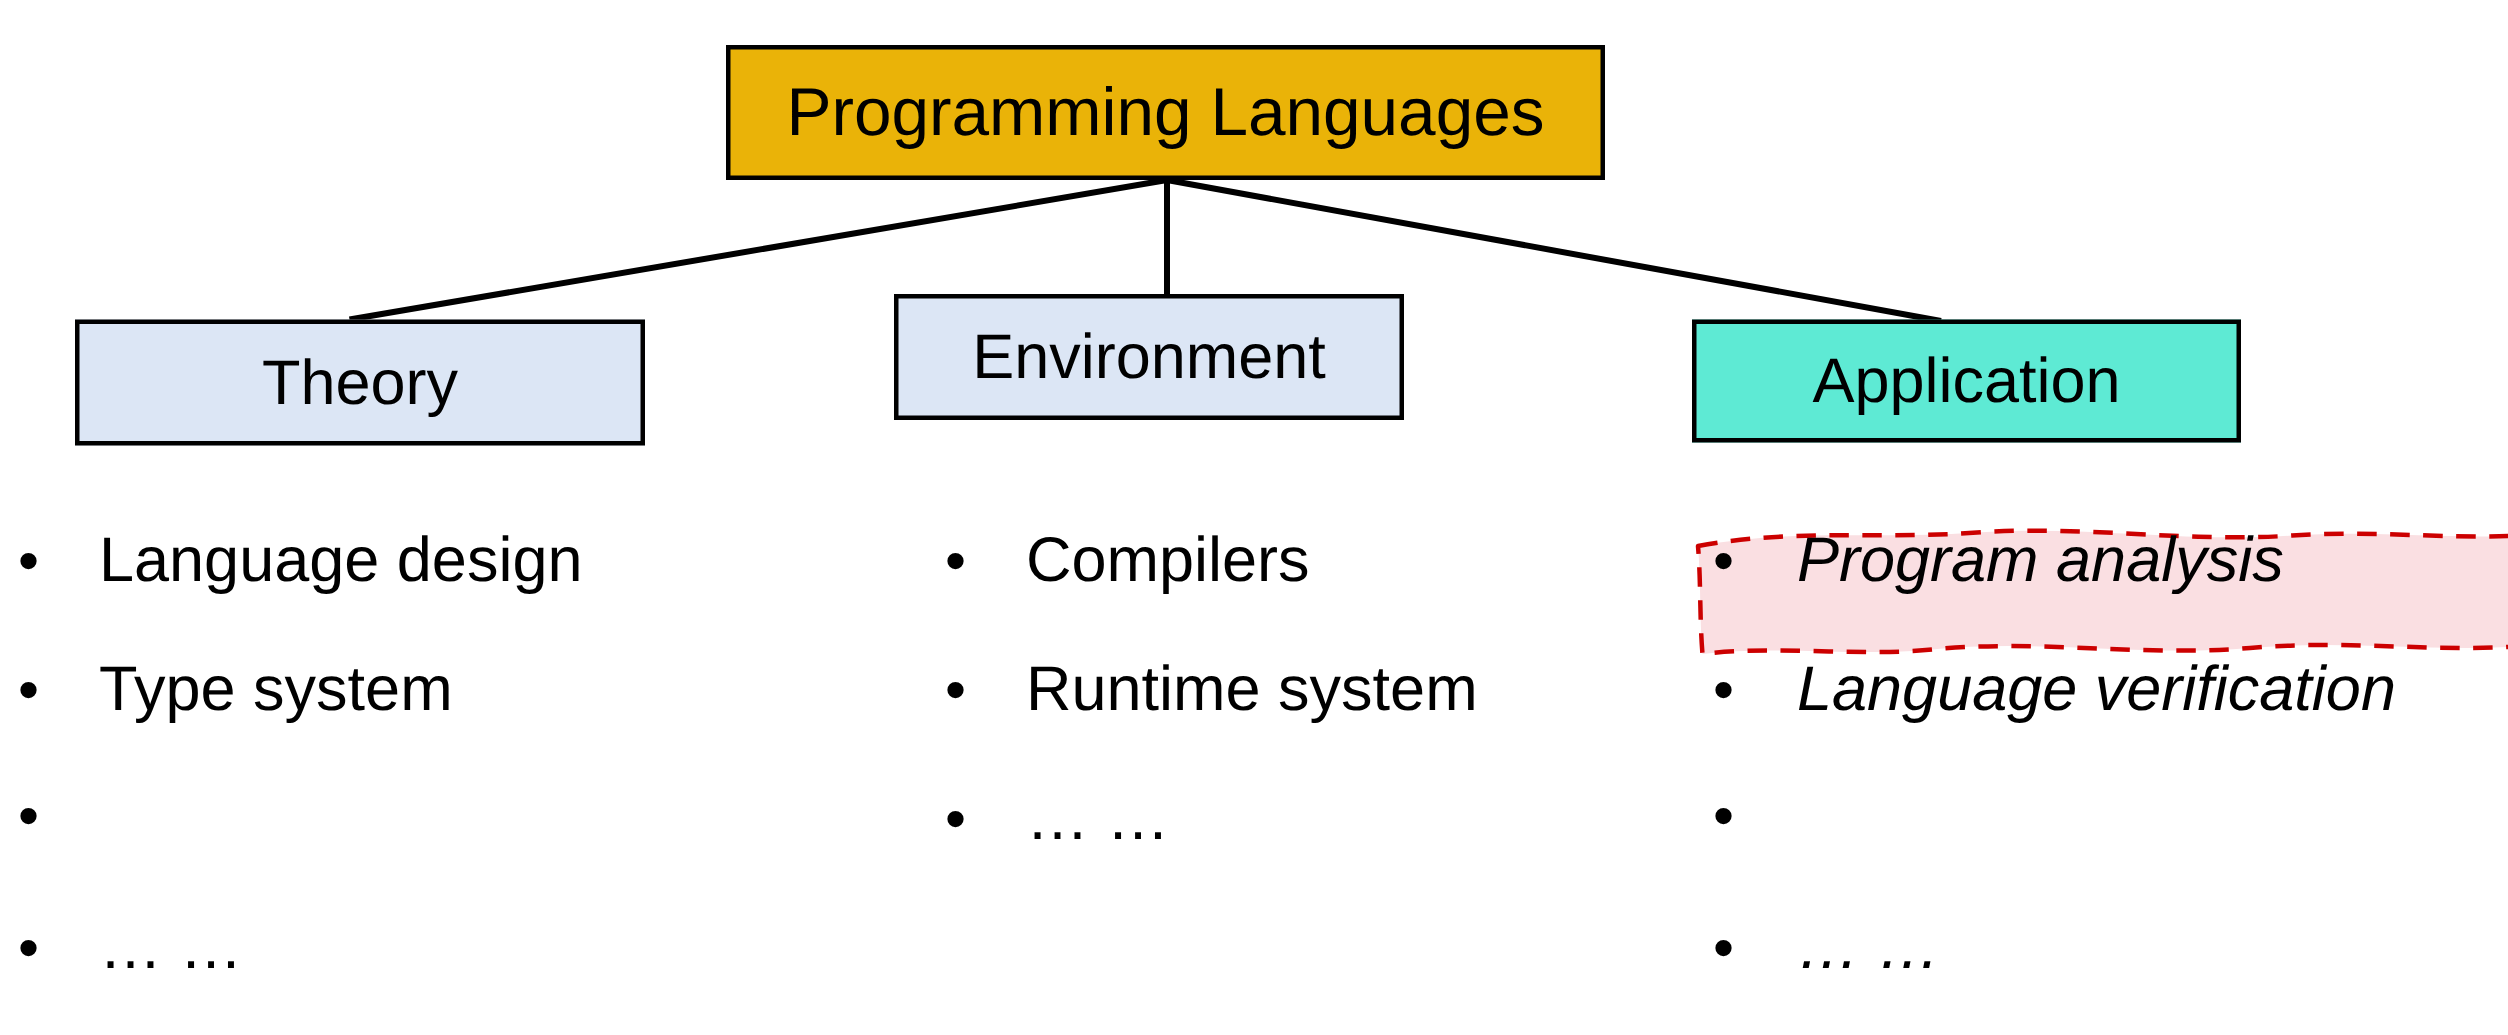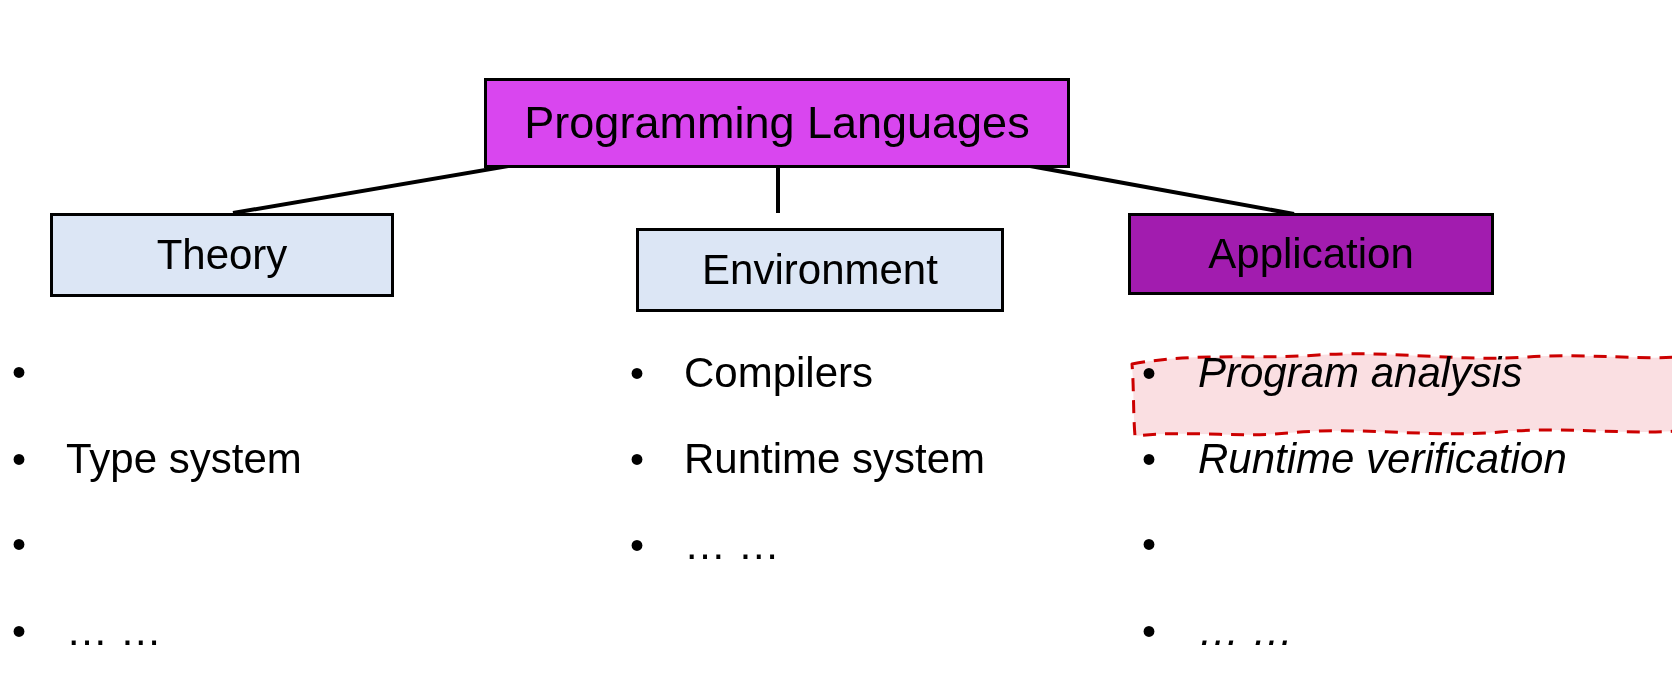--- a/index.html
+++ b/index.html
@@ -37,47 +37,45 @@
     text-align: center;
     line-height: 1.05;
     white-space: nowrap;
     z-index: 3;
   }
   .node-root {
     left: 484px;
     top: 30px;
     width: 586px;
     height: 90px;
-    background: #d946ef;
+    background: #eab308;
     font-size: 45px;
-    margin-top: 48px;
   }
   .node-theory {
     left: 50px;
     top: 213px;
-    width: 344px;
+    width: 380px;
     height: 84px;
     background: #dce6f5;
     font-size: 42px;
   }
   .node-environment {
     left: 596px;
-    top: 228px;
-    width: 368px;
+    top: 196px;
+    width: 340px;
     height: 84px;
     background: #dce6f5;
     font-size: 42px;
-    margin-left: 40px;
   }
   .node-application {
     left: 1128px;
     top: 213px;
     width: 366px;
     height: 82px;
-    background: #a21caf;
+    background: #5eead4;
     font-size: 42px;
   }
 
   .column {
     position: absolute;
     z-index: 2;
   }
   .col-theory  { left: 0px;    top: 352px; width: 560px; }
   .col-env     { left: 566px;  top: 352px; width: 520px; }
   .col-app     { left: 1080px; top: 352px; width: 592px; }
@@ -149,20 +147,21 @@
     <span>Environment</span>
   </div>
 
   <div class="node node-application">
     <span>Application</span>
   </div>
 
   <div class="column col-theory">
     <div class="bullet-row">
       <span class="bullet-dot">•</span>
+      <span class="bullet-text">Language design</span>
     </div>
     <div class="bullet-row">
       <span class="bullet-dot">•</span>
       <span class="bullet-text">Type system</span>
     </div>
     <div class="bullet-row">
       <span class="bullet-dot">•</span>
     </div>
     <div class="bullet-row">
       <span class="bullet-dot">•</span>
@@ -190,21 +189,21 @@
       <svg class="hl-svg" viewBox="0 0 566 96" preserveAspectRatio="none">
         <path d="M4,18 C70,6 120,14 190,9 C262,4 330,16 400,11 C460,7 520,15 561,10
                  C563,32 560,58 562,84 C500,90 440,80 372,86 C300,92 230,80 160,87
                  C110,92 56,84 7,90 C5,66 6,42 4,18 Z" fill="#fadfe2" stroke="#cc0000" stroke-width="3" stroke-dasharray="13 9" stroke-linejoin="round"></path>
       </svg>
       <span class="bullet-dot">•</span>
       <span class="bullet-text">Program analysis</span>
     </div>
     <div class="bullet-row">
       <span class="bullet-dot">•</span>
-      <span class="bullet-text">Runtime verification</span>
+      <span class="bullet-text">Language verification</span>
     </div>
     <div class="bullet-row">
       <span class="bullet-dot">•</span>
     </div>
     <div class="bullet-row">
       <span class="bullet-dot">•</span>
       <span class="bullet-text">… …</span>
     </div>
   </div>
 

